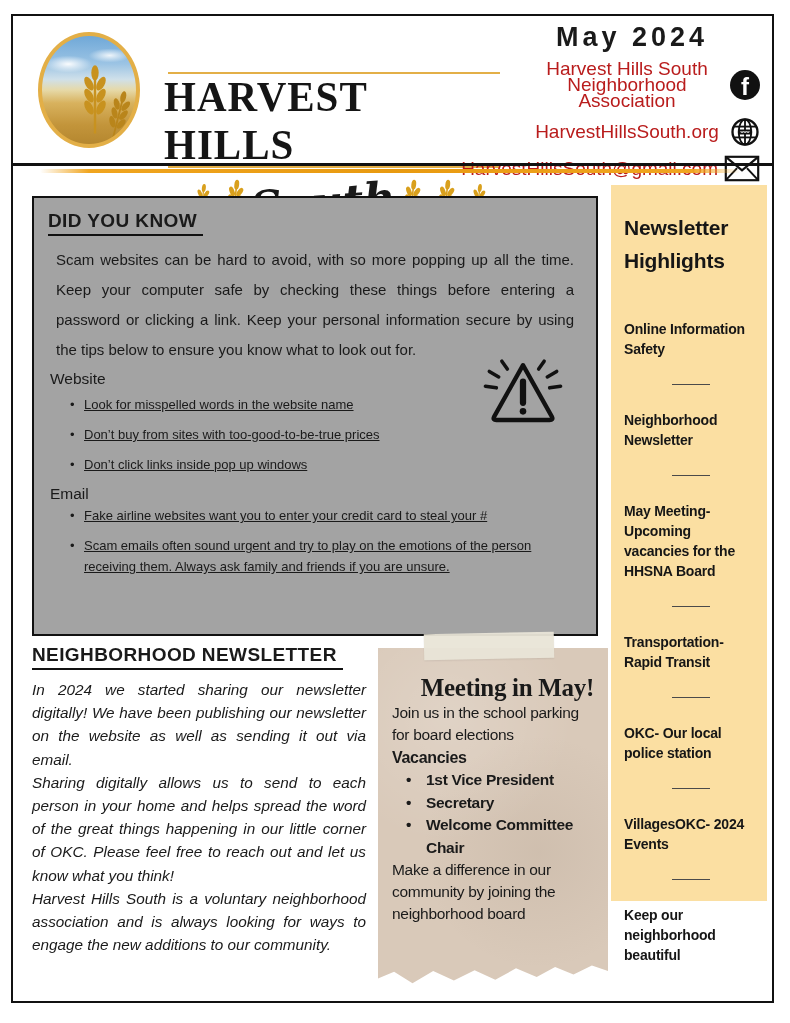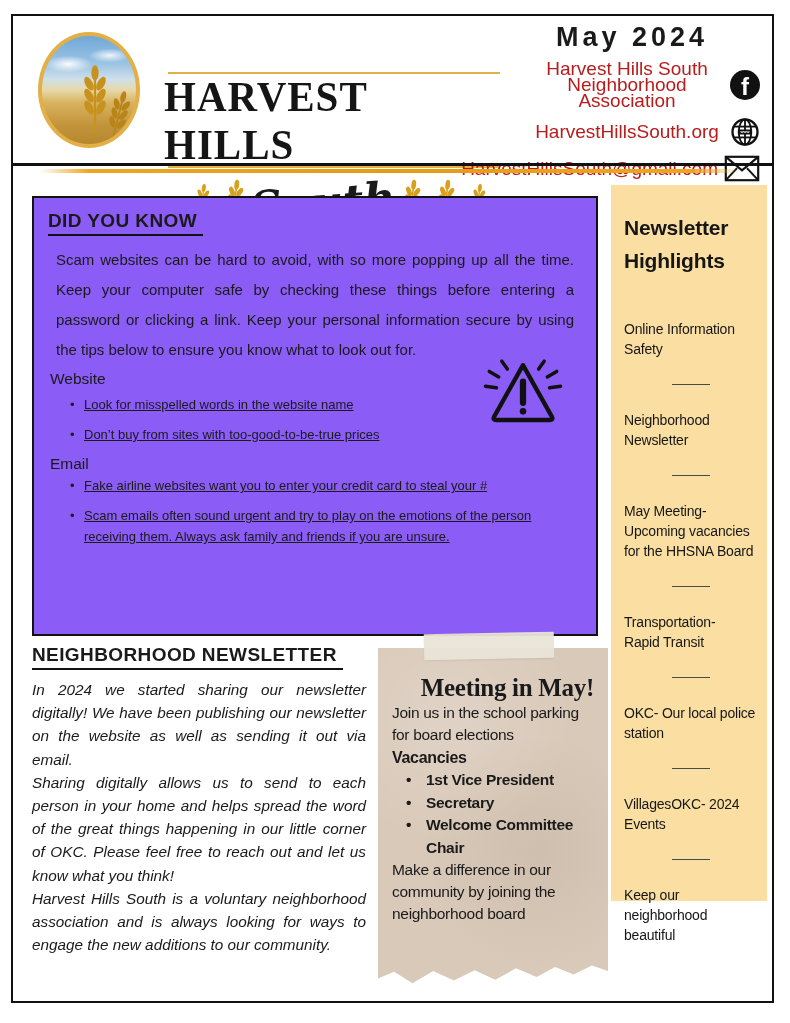--- a/index.html
+++ b/index.html
@@ -39,21 +39,21 @@
         line-height:26px;overflow:hidden;}
   .icon30{width:30px;height:30px;flex:0 0 auto;}
   .icon-env{width:36px;height:27px;flex:0 0 auto;}
 
   .header-divider{position:absolute;left:11px;top:163px;width:763px;height:2.5px;background:#111;}
   .orange-rule{position:absolute;left:40px;top:169px;width:700px;height:4px;border-radius:2px;
         background:linear-gradient(90deg,rgba(240,165,31,0) 0%,#F0A51F 7%,#E89A10 50%,#F0A51F 93%,rgba(240,165,31,0) 100%);}
 
   
   .dyk{position:absolute;left:32px;top:196px;width:566px;height:440px;border:2px solid #111;
-        box-sizing:border-box;background:#8b5cf6;padding:12px 18px 0 14px;}
+        box-sizing:border-box;background:#a3a3a3;padding:12px 18px 0 14px;}
   .sec-title{display:inline-block;font-size:19px;font-weight:700;letter-spacing:.4px;
         border-bottom:2px solid #111;padding:0 6px 2px 0;}
   .dyk-intro{margin:9px 4px 0 8px;font-size:15px;line-height:30px;text-align:justify;}
   .sub-head{font-size:15.5px;margin:5px 0 0 2px;}
   ul.plain{list-style:none;margin:2px 0 0 0;padding:0 0 0 22px;}
   ul.plain li{position:relative;padding-left:14px;font-size:13px;text-decoration:underline;}
   ul.plain li::before{content:"•";position:absolute;left:0;top:0;}
   ul.web li{line-height:30px;}
   ul.mail li{line-height:21px;margin-bottom:9px;}
   .warn{position:absolute;right:26px;top:152px;width:94px;height:82px;}
@@ -81,21 +81,21 @@
   ul.m-list{list-style:none;margin:0;padding:0 0 0 14px;}
   ul.m-list li{position:relative;padding-left:20px;font-size:15.5px;font-weight:700;
         line-height:22.5px;letter-spacing:-.3px;}
   ul.m-list li::before{content:"•";position:absolute;left:0;top:0;font-weight:700;}
 
   
   .sidebar{position:absolute;left:611px;top:185px;width:156px;height:716px;background:#FBDFA2;
         box-sizing:border-box;padding:26px 10px 0 13px;}
   .sb-title{font-size:21px;font-weight:700;line-height:33px;letter-spacing:-.2px;color:#161616;}
   .sb-list{margin-top:42px;}
-  .sb-item{font-size:14px;font-weight:400;line-height:20px;letter-spacing:-.2px;color:#161616;
+  .sb-item{font-size:14px;font-weight:700;line-height:20px;letter-spacing:-.2px;color:#161616;
         white-space:pre-line;}
   .sb-dash{width:38px;border:none;border-top:1.6px solid #4a4a4a;margin:25px auto 25px 48px;}
 </style>
 </head>
 <body>
 
 <svg width="0" height="0" style="position:absolute">
   <symbol id="wheat-sym" viewBox="0 0 24 64">
     <path d="M12 62 C12 46 12 28 12 6" stroke="currentColor" stroke-width="2.2" fill="none"></path>
     <ellipse cx="12" cy="6" rx="3.4" ry="7" fill="currentColor"></ellipse>
@@ -185,20 +185,21 @@
   <div class="header-divider"></div>
   <div class="orange-rule"></div>
 
   <section class="dyk">
     <span class="sec-title">DID YOU KNOW</span>
     <p class="dyk-intro">Scam websites can be hard to avoid, with so more popping up all the time. Keep your computer safe by checking these things before entering a password or clicking a link. Keep your personal information secure by using the tips below to ensure you know what to look out for.</p>
     <div class="sub-head">Website</div>
     <ul class="plain web">
       <li>Look for misspelled words in the website name</li>
       <li>Don’t buy from sites with too-good-to-be-true prices</li>
+      <li>Don’t click links inside pop up windows</li>
     </ul>
     <div class="sub-head">Email</div>
     <ul class="plain mail">
       <li>Fake airline websites want you to enter your credit card to steal your #</li>
       <li>Scam emails often sound urgent and try to play on the emotions of the person receiving them. Always ask family and friends if you are unsure.</li>
     </ul>
     <svg class="warn" viewBox="0 0 120 90">
       <g stroke="#111" fill="none" stroke-linecap="round" stroke-linejoin="round">
         <path d="M60 12 L97 78 Q99 82 94 82 L26 82 Q21 82 23 78 Z" stroke-width="5.5"></path>
         <line x1="60" y1="33" x2="60" y2="60" stroke-width="8"></line>

